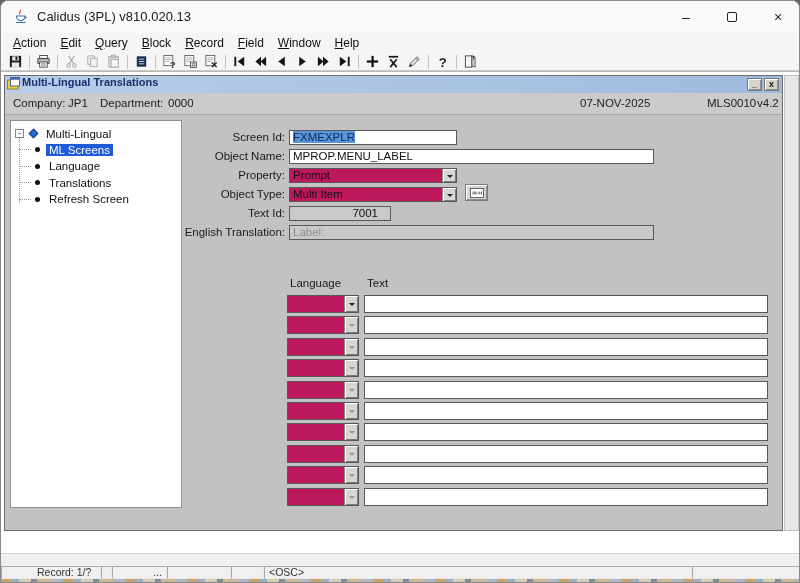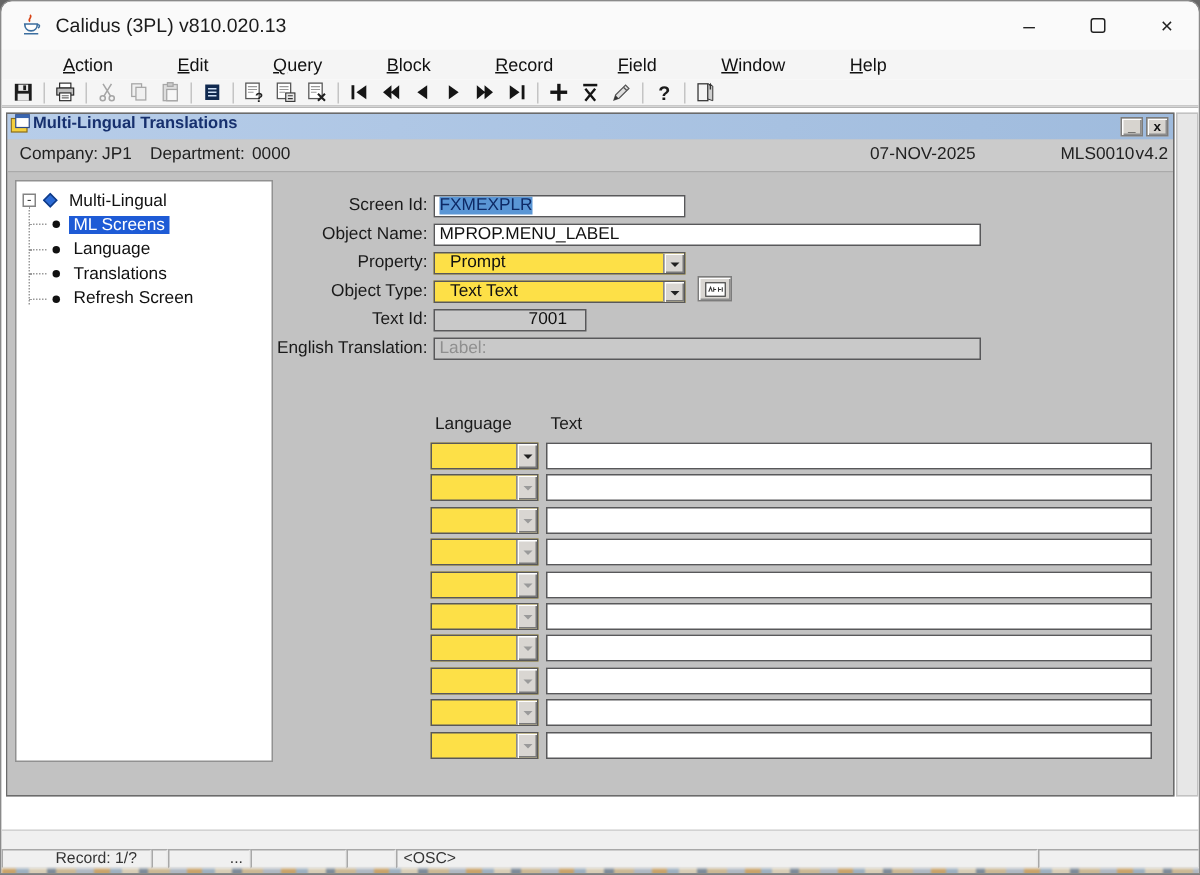--- a/index.html
+++ b/index.html
@@ -8,21 +8,21 @@
          border:1px solid #8a8a8a;border-radius:8px 8px 0 0;}
   
   #titlebar{position:absolute;top:0;left:0;width:800px;height:32px;background:#fafafa;}
   #app-icon{position:absolute;left:12px;top:8px;width:16px;height:16px;}
   #app-title{position:absolute;left:36px;top:8px;font-size:13px;color:#1b1b1b;}
   .wctl{position:absolute;top:0;width:46px;height:32px;display:flex;align-items:center;justify-content:center;color:#222;font-size:14px;}
   #btn-min{right:92px}#btn-max{right:46px}#btn-close{right:0}
   #btn-max span{display:block;width:10px;height:10px;border:1.3px solid #222;border-radius:2px;}
   
   #menubar{position:absolute;top:32px;left:0;width:800px;height:20px;background:#f5f5f5;display:flex;align-items:center;padding-left:5px;}
-  .menu-item{font-size:12px;color:#111;padding:2px 7px;cursor:default;margin-left:29px;}
+  .menu-item{font-size:12px;color:#111;padding:2px 7px;cursor:default;}
   
   #toolbar{position:absolute;top:52px;left:0;width:800px;height:18px;background:#f5f5f5;display:flex;align-items:center;padding-left:4px;border-bottom:1px solid #c9c9c9;}
   .tbtn{width:21px;height:17px;display:flex;align-items:center;justify-content:center;}
   .tbtn svg{width:15px;height:15px;display:block;}
   .tsep{width:1px;height:14px;background:#c4c4c4;margin:0 3px;}
   
   #mdi{position:absolute;top:70px;left:0;width:800px;height:482px;background:#fff;border-top:1px solid #b9b9b9;}
   #watermark{position:absolute;left:282px;top:430px;font-size:50px;font-weight:bold;letter-spacing:12px;color:#dedede;z-index:1;white-space:nowrap;}
   #mdi-scrollbar{position:absolute;right:2px;top:3px;width:15px;height:456px;background:#e7e7e7;border:1px solid #c2c2c2;z-index:3;}
   
@@ -46,21 +46,21 @@
   .tlabel{padding:0 3px;text-align:right;}
   .tlabel.selected{background:#1e5bd6;color:#fff;}
   .vline{position:absolute;left:8px;top:16px;width:1px;height:66px;border-left:1px dotted #9a9a9a;}
   .hstub{position:absolute;left:8px;width:12px;height:1px;border-top:1px dotted #9a9a9a;}
   
   .flabel{position:absolute;left:0;width:280px;text-align:right;font-size:11.5px;color:#1a1a1a;}
   .tb{position:absolute;height:15px;background:#fff;border:1px solid #58585a;font-size:11.5px;color:#111;padding:0 3px;line-height:13px;overflow:hidden;white-space:nowrap;}
   .tb.disabled{background:#c9c9c9;}
   .tb.ghost{color:#8f8f8f;}
   .sel{background:#5a96d5;color:#0e2a66;}
-  .combo{position:absolute;height:15px;background:#fde047;border:1px solid #58585a;font-size:11.5px;color:#111;line-height:13px;padding:0 18px 0 10px;white-space:nowrap;}
+  .combo{position:absolute;height:15px;background:#be185d;border:1px solid #58585a;font-size:11.5px;color:#111;line-height:13px;padding:0 18px 0 3px;white-space:nowrap;}
   .arrowbtn{position:absolute;right:0;top:0;bottom:0;width:14px;background:#d9d6d2;border-left:1px solid #8a8a8a;
             box-shadow:inset 1px 1px 0 #fff,inset -1px -1px 0 #7a7a7a;display:flex;align-items:center;justify-content:center;}
   .tri{width:0;height:0;border:3.5px solid transparent;border-top-color:#222;margin-top:4px;}
   .tri.dim{border-top-color:#9a9a9a;}
   #editor-btn{position:absolute;left:460px;top:69px;width:23px;height:17px;background:#d9d6d2;border:1px solid #7c7c7c;
               box-shadow:inset 1px 1px 0 #fff,inset -1px -1px 0 #8e8e8e;display:flex;align-items:center;justify-content:center;}
   #editor-btn svg{width:14px;height:10px;}
   
   .gridhead{position:absolute;top:162px;font-size:11.5px;color:#1a1a1a;}
   
@@ -310,21 +310,21 @@
         <div class="flabel" style="top:54px">Property:</div>
         <div class="combo" style="left:284px;top:53px;width:168px">
           <span>Prompt</span>
           <span class="arrowbtn">
               <span class="tri"></span>
             </span>
         </div>
 
         <div class="flabel" style="top:73px">Object Type:</div>
         <div class="combo" style="left:284px;top:72px;width:168px">
-          <span>Text Text</span>
+          <span>Multi Item</span>
           <span class="arrowbtn">
               <span class="tri"></span>
             </span>
         </div>
         <div id="editor-btn">
           <svg viewBox="0 0 14 10">
               <rect x="0.5" y="0.5" width="13" height="9" fill="#fff" stroke="#444" stroke-width="0.8"></rect>
               <path d="M2.5 6.5l1.2-3 1.2 3M5.8 3.5v3M5.8 5h1.6M9 3.5v3M9 5h1.8M11.5 3.5v3" stroke="#333" stroke-width="0.7" fill="none"></path>
             </svg>
         </div>

